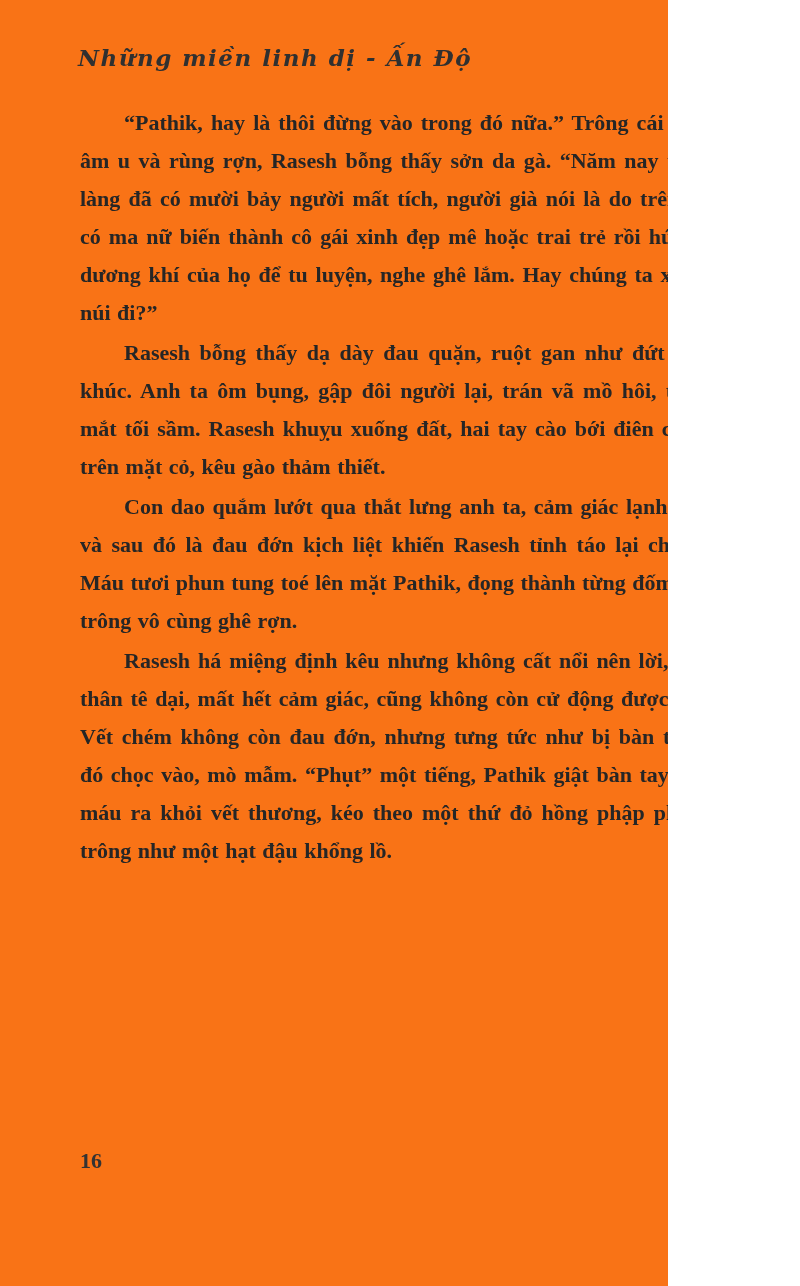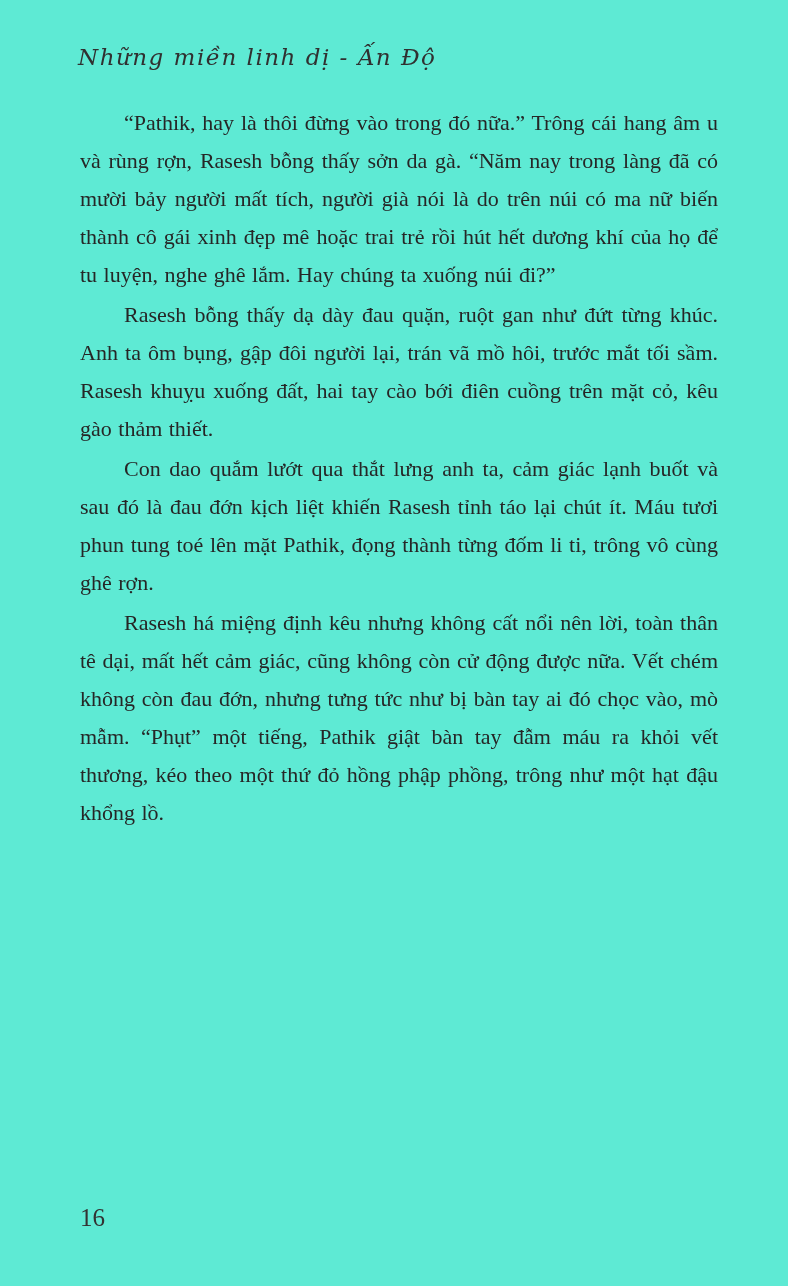--- a/index.html
+++ b/index.html
@@ -2,26 +2,27 @@
 <html lang="vi"><head>
 <meta charset="utf-8">
 <style>
   html, body {
     margin: 0;
     padding: 0;
     background: #ffffff;
   }
   .page {
     position: relative;
-    width: 788px;
+    width: 668px;
     height: 1286px;
-    background: #5eead4;
+    background: #f97316;
     overflow: hidden;
     font-family: "Liberation Serif", serif;
     color: #262626;
+    font-weight: bold;
   }
   .running-header {
     position: absolute;
     top: 44px;
     left: 78px;
     font-family: "DejaVu Serif", serif;
     font-style: italic;
     font-size: 23px;
     letter-spacing: 1.5px;
     color: #303030;
@@ -42,22 +43,22 @@
     line-height: 38px;
     word-spacing: 1px;
   }
   
   .body-text p.continues {
     text-align-last: justify;
   }
   .page-number {
     position: absolute;
     left: 80px;
-    top: 1204px;
-    font-size: 25px;
+    top: 1148px;
+    font-size: 22px;
     color: #333333;
   }
 </style>
 </head>
 <body>
 
 <div class="page">
 
   <div class="running-header">Những miền linh dị - Ấn Độ</div>
 

